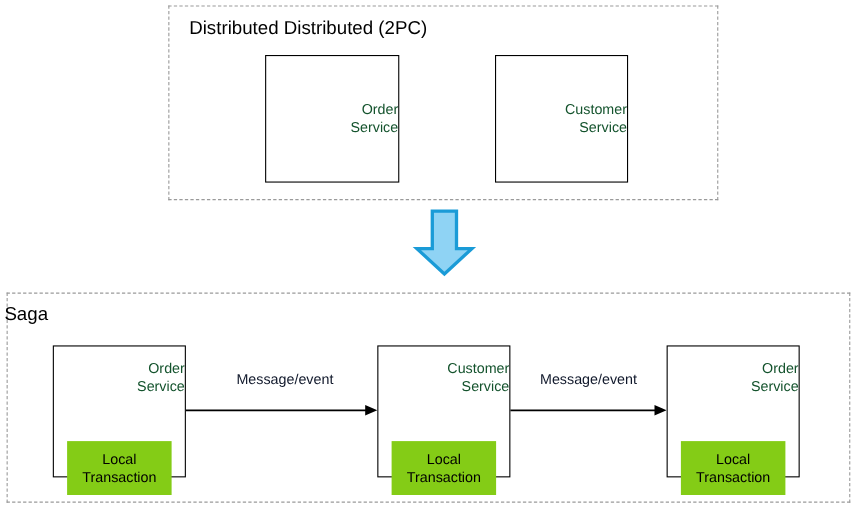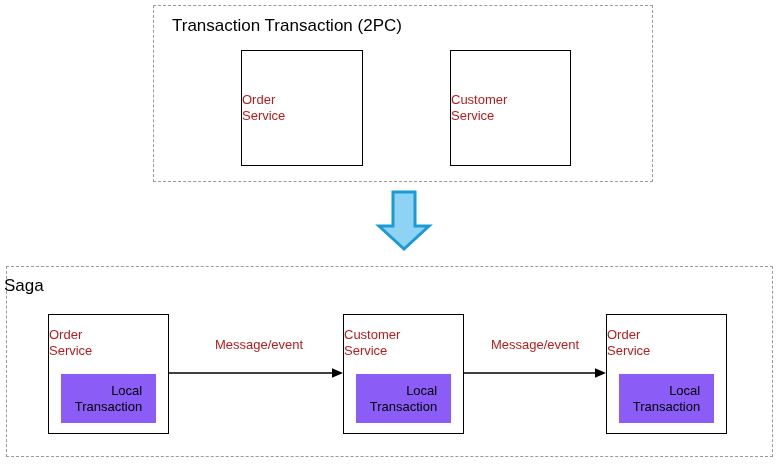--- a/index.html
+++ b/index.html
@@ -34,60 +34,61 @@
 
   
   .service-box {
     border: 1.6px solid #000000;
     background: #ffffff;
   }
   .service-name {
     position: absolute;
     left: 0;
     right: 0;
-    text-align: left;
+    text-align: right;
     font-size: 13px;
     line-height: 16px;
-    color: #b91c1c;
+    color: #14532d;
     white-space: pre-line;
   }
 
   
   .local-txn {
     position: absolute;
-    background: #8b5cf6;
+    background: #84cc16;
     display: flex;
     align-items: center;
     justify-content: center;
-    text-align: right;
+    text-align: center;
     font-size: 13px;
     line-height: 16px;
     color: #000000;
     white-space: pre-line;
+    margin-top: 27px;
   }
 
   
   .edge-label {
     position: absolute;
     font-size: 13px;
     line-height: 16px;
     text-align: center;
-    color: #b91c1c;
+    color: #0f172a;
     white-space: nowrap;
   }
 
   svg { position: absolute; overflow: visible; }
 </style>
 </head>
 <body>
 
 <div class="abs group" style="left:153px; top:5px; width:500px; height:177px;">
 </div>
 
-<div class="group-title" style="left:172px; top:16px;">Transaction Transaction (2PC)</div>
+<div class="group-title" style="left:172px; top:16px;">Distributed Distributed (2PC)</div>
 
 <div class="abs service-box" style="left:241px; top:50px; width:122px; height:116px;">
   <div class="service-name" style="top:41px;">Order
 Service</div>
 </div>
 
 <div class="abs service-box" style="left:450px; top:50px; width:121px; height:116px;">
   <div class="service-name" style="top:41px;">Customer
 Service</div>
 </div>

